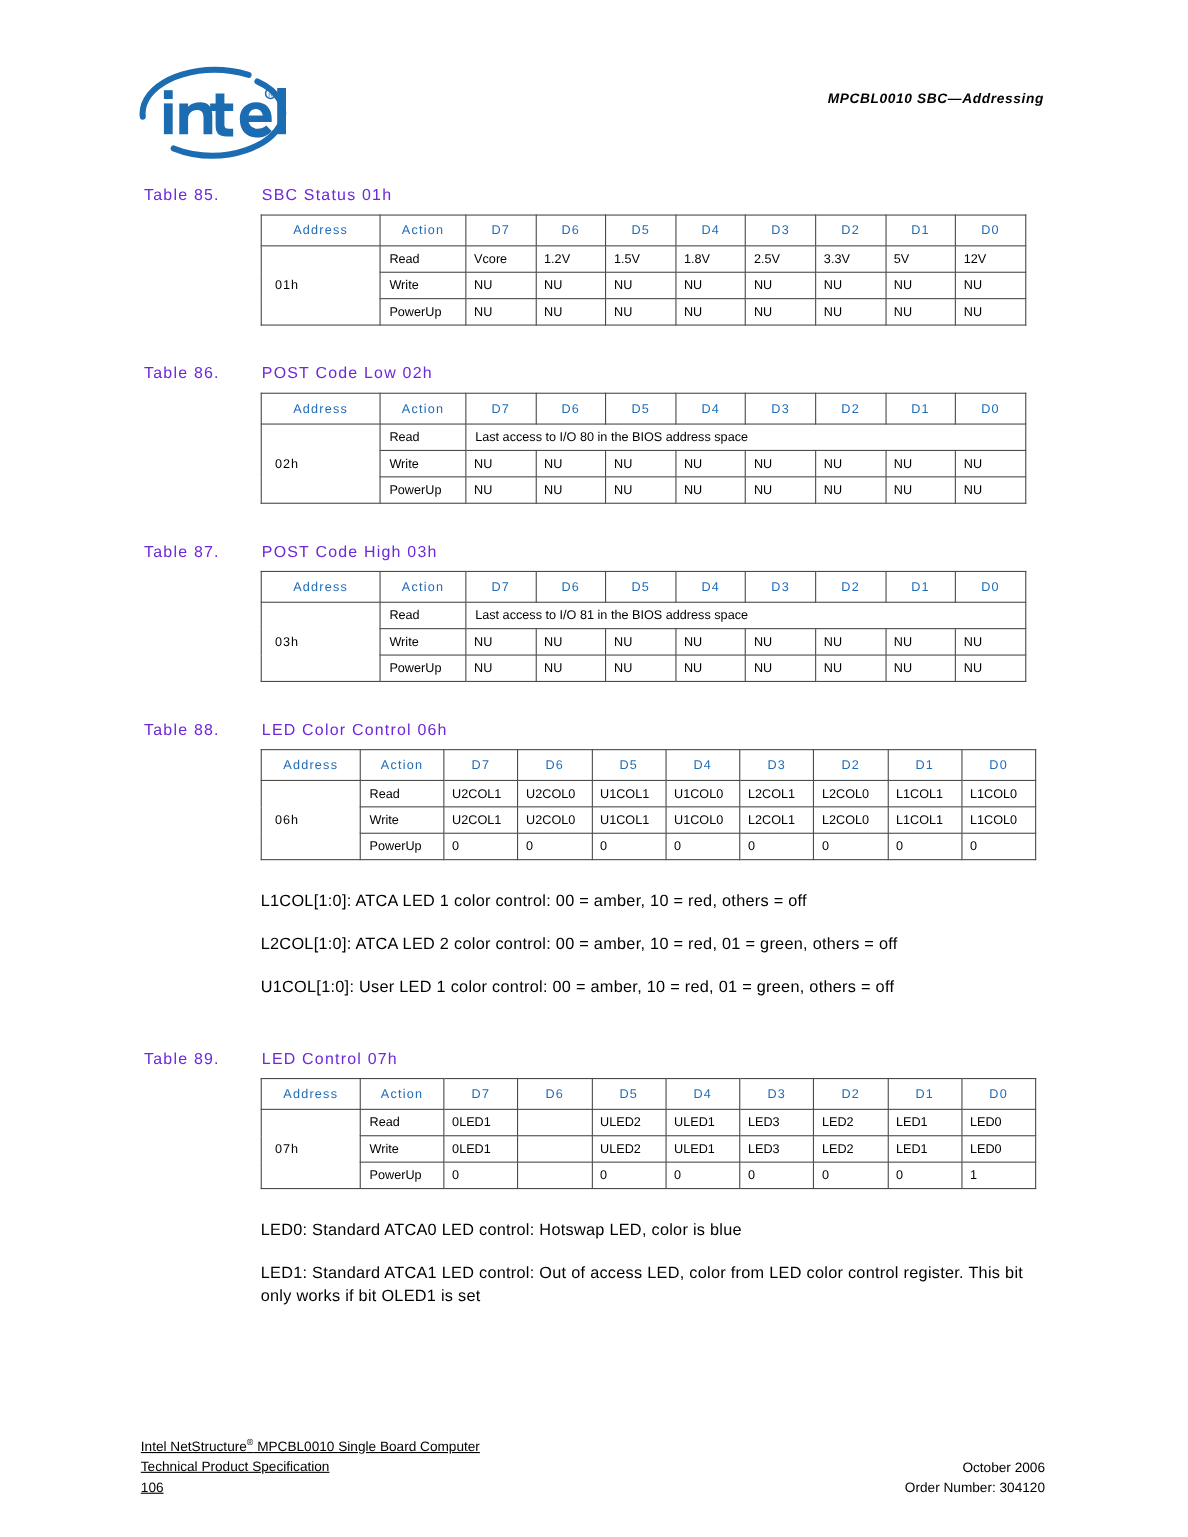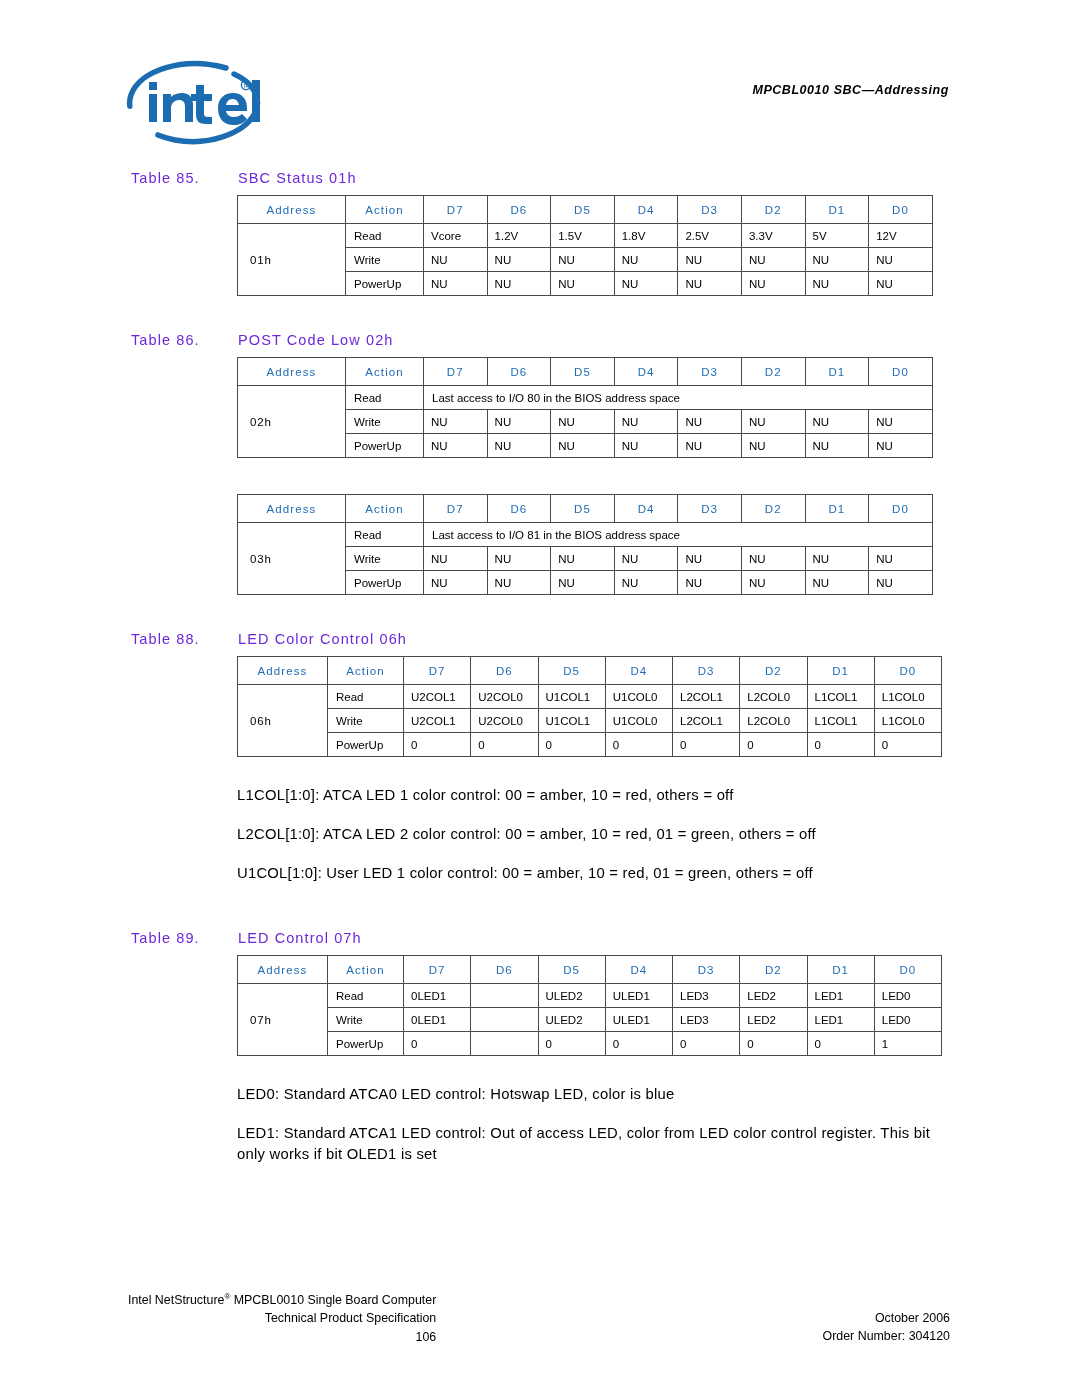--- a/index.html
+++ b/index.html
@@ -136,28 +136,29 @@
     left: 0;
     bottom: 44px;
     width: 1080px;
     height: 62px;
     font-size: 12.4px;
     line-height: 1.48;
   }
   .footer-left {
     position: absolute;
     left: 128px;
-    top: 0;
-    text-align: right;
+    top: 15px;
+    text-align: left;
     white-space: nowrap;
+    text-decoration: underline;
   }
   .footer-right {
     position: absolute;
     right: 130px;
-    top: 18px;
+    top: 34px;
     text-align: right;
     white-space: nowrap;
   }
   .footer-left .reg-mark {
     font-size: 8px;
     vertical-align: super;
   }
 </style>
 </head>
 <body>
@@ -322,20 +323,23 @@
           <td>NU</td>
           <td>NU</td>
           <td>NU</td>
         </tr>
       </tbody>
     </table>
   </div>
 
   <div class="block-gap-lg"></div>
 
+  <div class="table-caption">
+    <span class="cap-num">Table 87.</span><span>POST Code High 03h</span>
+  </div>
   <div class="reg-table-wrap">
     <table class="reg-table tw-a">
       <colgroup>
         <col class="c-addr">
           <col class="c-action">
         <col class="c-d">
           <col class="c-d">
           <col class="c-d">
           <col class="c-d">
         <col class="c-d">

